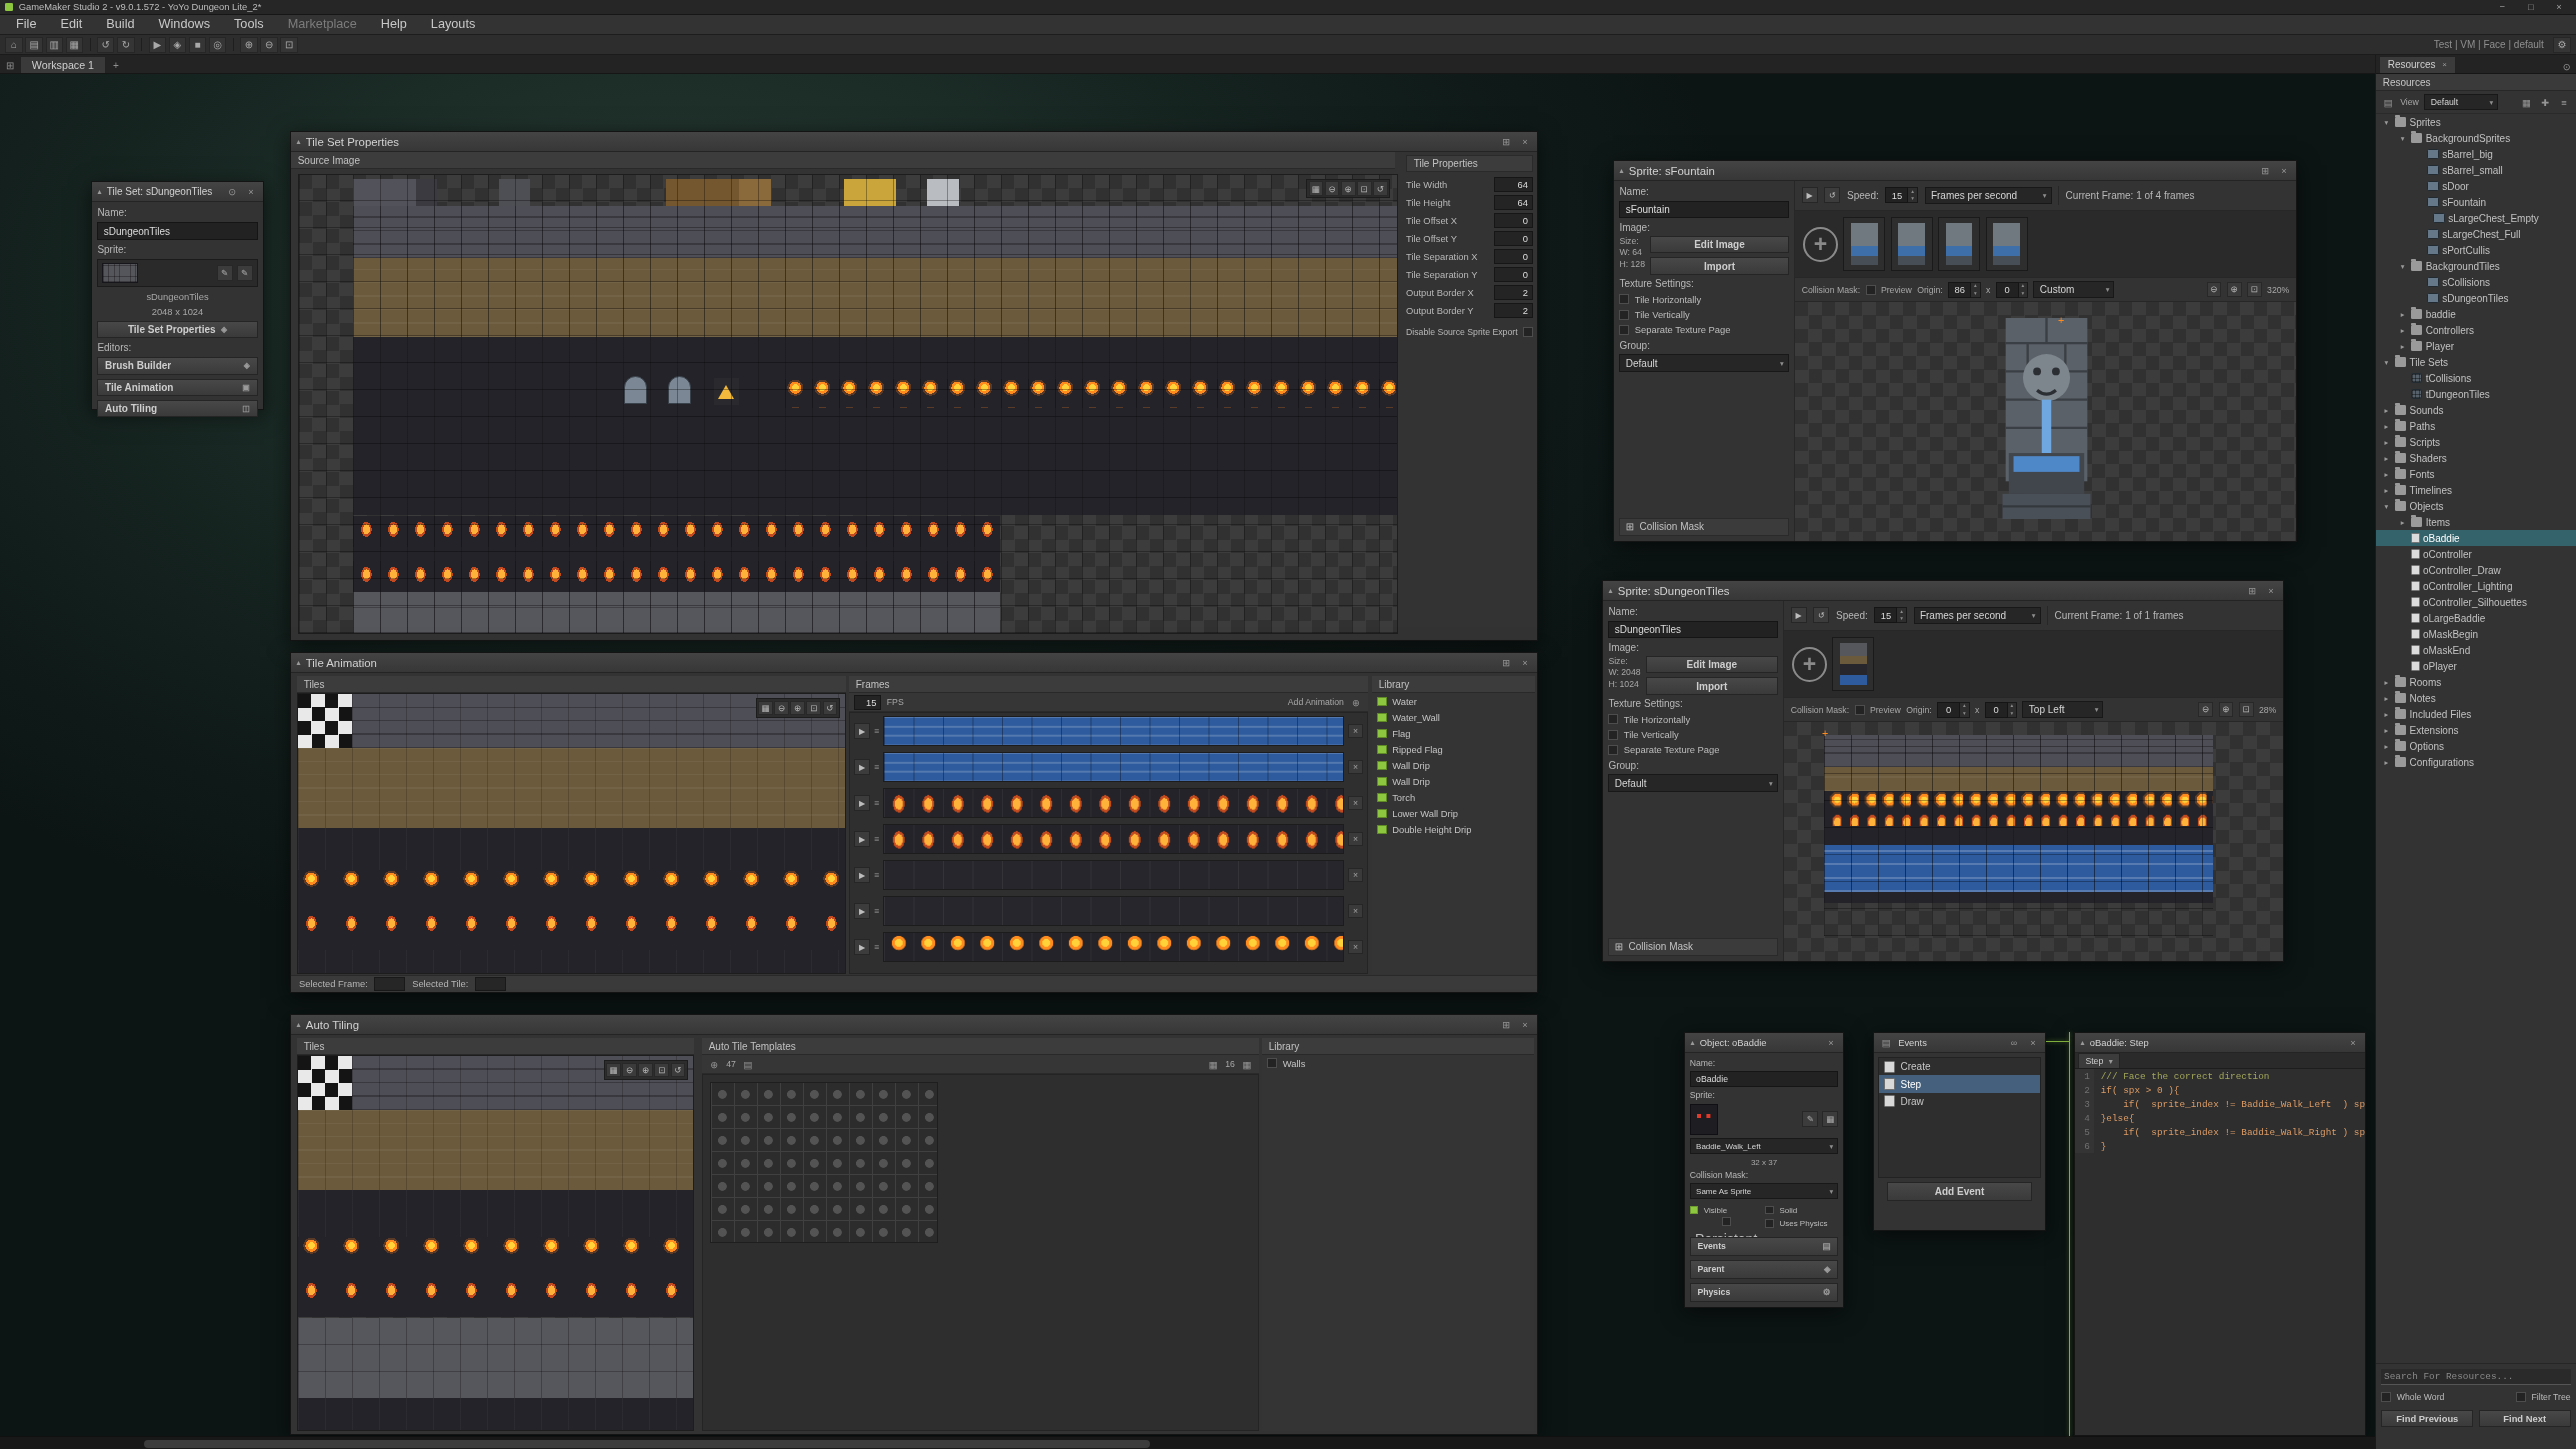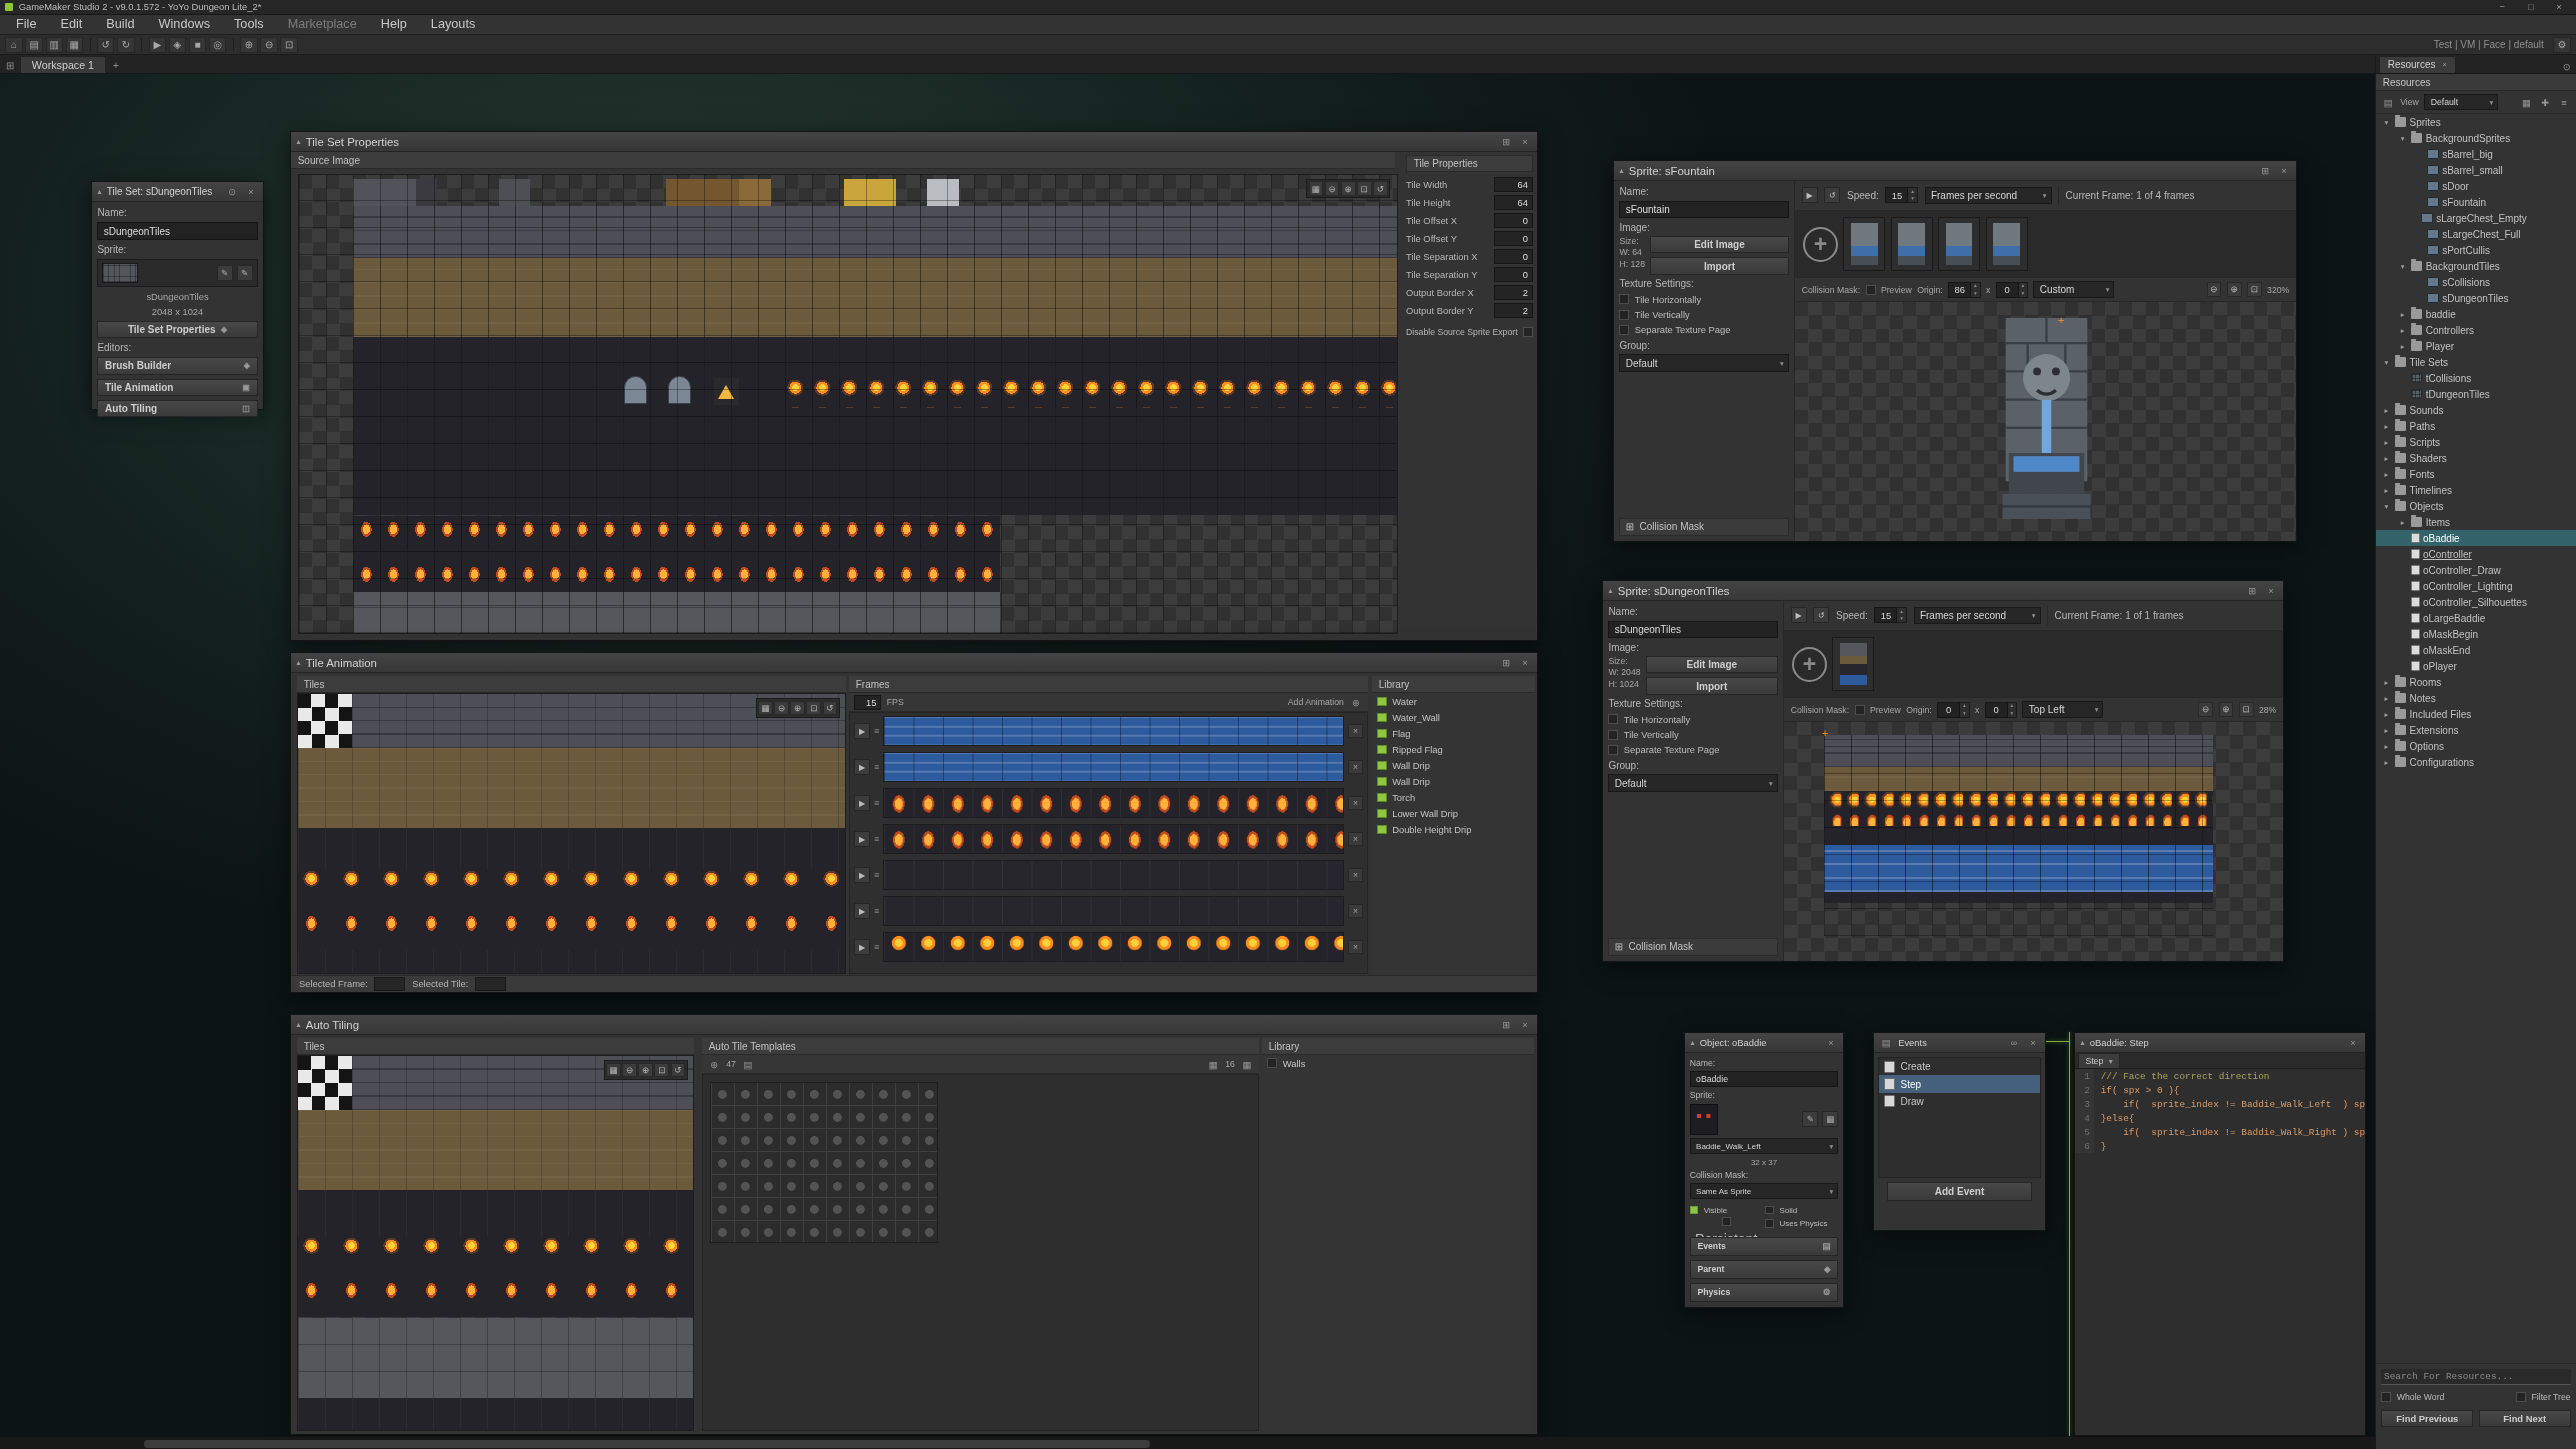--- a/index.html
+++ b/index.html
@@ -1015,21 +1015,21 @@
           <span class="ico"></span>
           <span>sDoor</span>
         </div>
 
         <div class="tree-row ic-sprite" style="padding-left: 38px;">
           <span class="arrow"></span>
           <span class="ico"></span>
           <span>sFountain</span>
         </div>
 
-        <div class="tree-row ic-sprite" style="padding-left: 32px;">
+        <div class="tree-row ic-sprite" style="padding-left: 44px;">
           <span class="arrow"></span>
           <span class="ico"></span>
           <span>sLargeChest_Empty</span>
         </div>
 
         <div class="tree-row ic-sprite" style="padding-left: 38px;">
           <span class="arrow"></span>
           <span class="ico"></span>
           <span>sLargeChest_Full</span>
         </div>
@@ -1141,21 +1141,21 @@
           <span class="ico"></span>
           <span>Items</span>
         </div>
 
         <div class="tree-row selected ic-object" style="padding-left: 21.5px;">
           <span class="arrow"></span>
           <span class="ico"></span>
           <span>oBaddie</span>
         </div>
 
-        <div class="tree-row ic-object" style="padding-left: 21.5px; text-decoration: underline;">
+        <div class="tree-row ic-object" style="padding-left: 21.5px;">
           <span class="arrow"></span>
           <span class="ico"></span>
           <span>oController</span>
         </div>
 
         <div class="tree-row ic-object" style="padding-left: 21.5px;">
           <span class="arrow"></span>
           <span class="ico"></span>
           <span>oController_Draw</span>
         </div>

